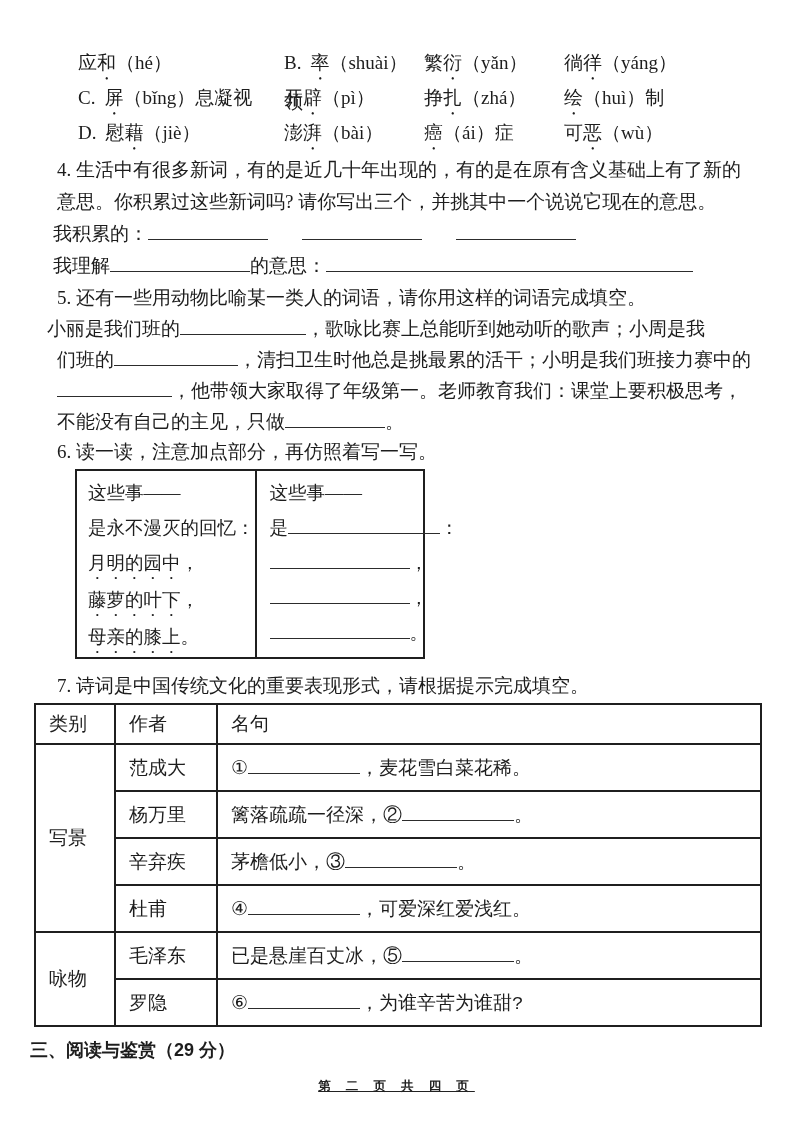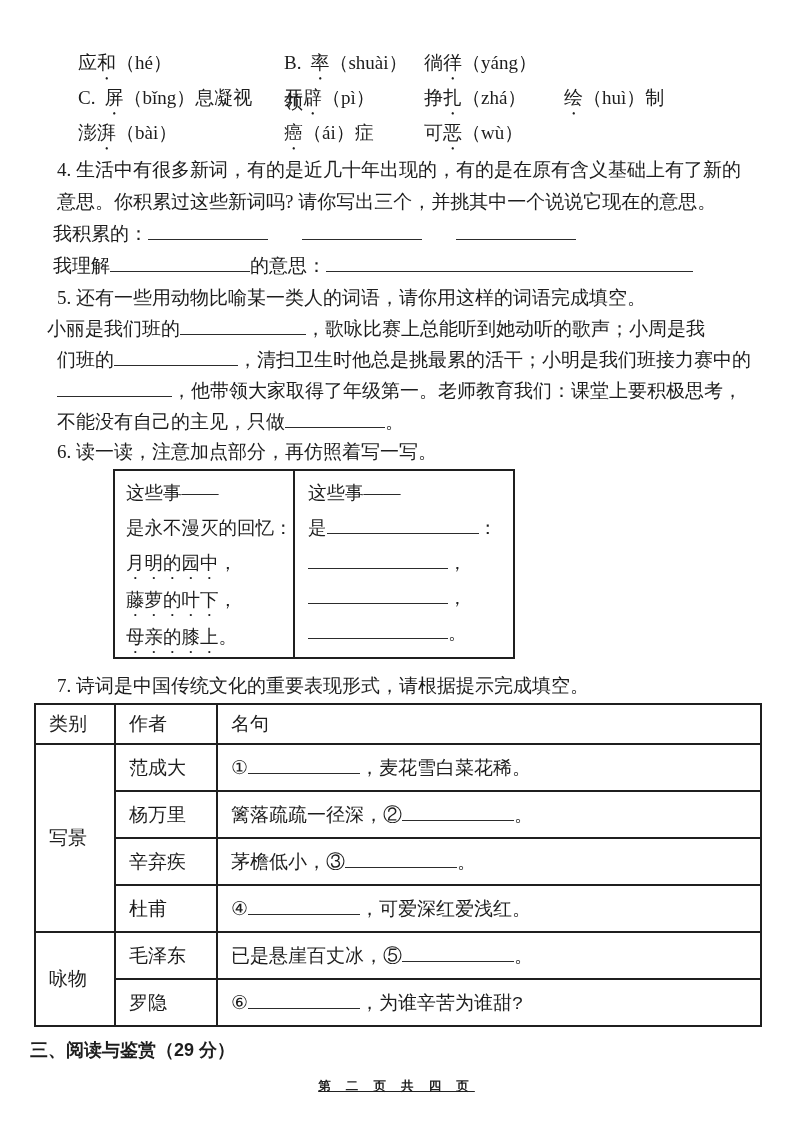--- a/index.html
+++ b/index.html
@@ -32,21 +32,21 @@
   .mr34{margin-right:34px}
 
   
   .ln { padding-left:57px; line-height:32px; }
   .sub { padding-left:53px; }
   .sub2 { padding-left:47px; }
   .q5 .ln { line-height:31px; }
   .q6-head { line-height:30px; }
 
   
-  .t6 { margin:2px 0 0 113px; width:402px; height:190px; border:2px solid #1f1f1f; display:flex; }
+  .t6 { margin:2px 0 0 75px; width:350px; height:190px; border:2px solid #1f1f1f; display:flex; }
   .t6-left { width:180px; border-right:2px solid #1f1f1f; padding:5px 0 0 11px; font-size:18.5px; }
   .t6-right { flex:1; padding:5px 0 0 13px; font-size:18.5px; }
   .t6 p { line-height:35px; white-space:nowrap; }
 
   
   .q7-head { margin-top:12px; line-height:30px; }
   table.t7 { margin:2px 0 0 34px; width:728px; border-collapse:collapse; table-layout:fixed; }
   .t7 col.c1 { width:80px; } .t7 col.c2 { width:102px; }
   .t7 td { border:2px solid #1f1f1f; text-align:left; vertical-align:middle; padding:0 0 0 13px; font-size:19px; }
   .t7 tr.hd td { height:40px; }
@@ -60,29 +60,31 @@
 </style>
 </head>
 <body>
 
 <div class="page">
 
   <section class="pinyin">
     <div class="prow">
       <div><span>应</span><span class="emdot">和</span><span>（hé）</span></div>
       <div><span class="plabel">B.</span><span></span><span class="emdot">率</span><span>（shuài）领</span></div>
+      <div><span>繁</span><span class="emdot">衍</span><span>（yǎn）</span></div>
       <div><span>徜</span><span class="emdot">徉</span><span>（yáng）</span></div>
     </div>
     <div class="prow">
       <div><span class="plabel">C.</span><span></span><span class="emdot">屏</span><span>（bǐng）息凝视</span></div>
       <div><span>开</span><span class="emdot">辟</span><span>（pì）</span></div>
       <div><span>挣</span><span class="emdot">扎</span><span>（zhá）</span></div>
       <div><span></span><span class="emdot">绘</span><span>（huì）制</span></div>
     </div>
     <div class="prow">
+      <div><span class="plabel">D.</span><span>慰</span><span class="emdot">藉</span><span>（jiè）</span></div>
       <div><span>澎</span><span class="emdot">湃</span><span>（bài）</span></div>
       <div><span></span><span class="emdot">癌</span><span>（ái）症</span></div>
       <div><span>可</span><span class="emdot">恶</span><span>（wù）</span></div>
     </div>
   </section>
 
   <section class="q4" style="margin-top:4px">
     <p class="ln">4. 生活中有很多新词，有的是近几十年出现的，有的是在原有含义基础上有了新的</p>
     <p class="ln">意思。你积累过这些新词吗? 请你写出三个，并挑其中一个说说它现在的意思。</p>
     <p class="ln sub"><span>我积累的：</span><span class="blank w120 mr34"></span><span class="blank w120 mr34"></span><span class="blank w120"></span></p>

